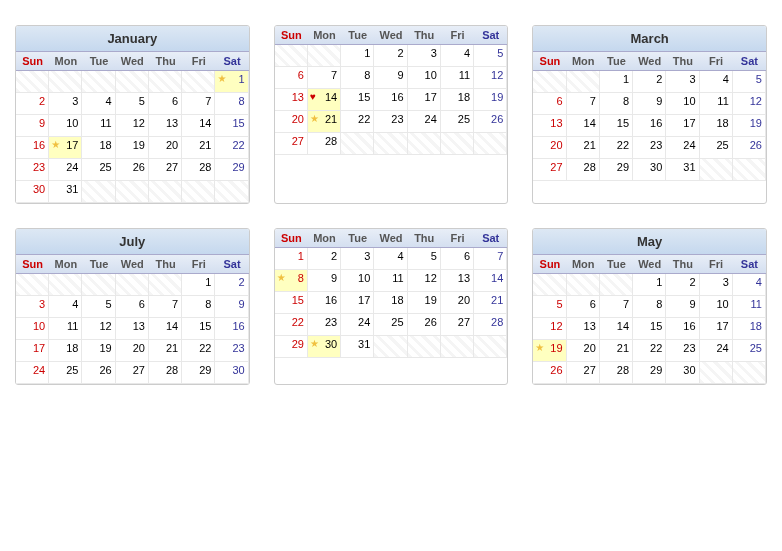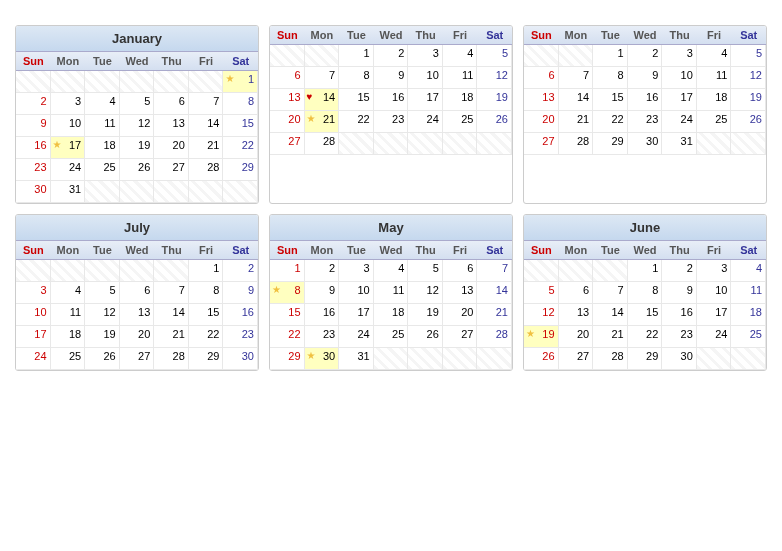--- a/index.html
+++ b/index.html
@@ -12,21 +12,21 @@
     h1 {
       text-align: center;
       font-size: 32px;
       font-weight: bold;
       color: #333;
       margin-bottom: 10px;
     }
     .calendar-grid {
       display: grid;
       grid-template-columns: repeat(3, 1fr);
-      gap: 10px;
+      gap: 24px;
       padding: 5px;
     }
     .month {
       border: 1px solid #ccc;
       border-radius: 3px;
       overflow: hidden;
     }
     .month-header {
       background: linear-gradient(to bottom, #dde8f4, #c5d8ee);
       text-align: center;
@@ -198,20 +198,21 @@
         <div class="day-cell sun-col">27</div>
         <div class="day-cell">28</div>
         <div class="day-cell empty"></div>
         <div class="day-cell empty"></div>
         <div class="day-cell empty"></div>
         <div class="day-cell empty"></div>
         <div class="day-cell empty"></div>
       </div>
     </div>
     <div class="month">
+      <div class="month-header">March</div>
       <div class="day-headers">
         <div class="day-header sun">Sun</div>
         <div class="day-header">Mon</div>
         <div class="day-header">Tue</div>
         <div class="day-header">Wed</div>
         <div class="day-header">Thu</div>
         <div class="day-header">Fri</div>
         <div class="day-header sat">Sat</div>
       </div>
       <div class="days-grid">
@@ -295,21 +296,20 @@
         <div class="day-cell sun-col">24</div>
         <div class="day-cell">25</div>
         <div class="day-cell">26</div>
         <div class="day-cell">27</div>
         <div class="day-cell">28</div>
         <div class="day-cell">29</div>
         <div class="day-cell sat-col">30</div>
       </div>
     </div>
     <div class="month">
-      <div class="month-header">May</div>
       <div class="day-headers">
         <div class="day-header sun">Sun</div>
         <div class="day-header">Mon</div>
         <div class="day-header">Tue</div>
         <div class="day-header">Wed</div>
         <div class="day-header">Thu</div>
         <div class="day-header">Fri</div>
         <div class="day-header sat">Sat</div>
       </div>
       <div class="days-grid">
@@ -344,21 +344,21 @@
         <div class="day-cell sun-col">29</div>
         <div class="day-cell highlighted"><span class="star">★</span>30</div>
         <div class="day-cell">31</div>
         <div class="day-cell empty"></div>
         <div class="day-cell empty"></div>
         <div class="day-cell empty"></div>
         <div class="day-cell empty"></div>
       </div>
     </div>
     <div class="month">
-      <div class="month-header">June</div>
+      <div class="month-header">May</div>
       <div class="day-headers">
         <div class="day-header sun">Sun</div>
         <div class="day-header">Mon</div>
         <div class="day-header">Tue</div>
         <div class="day-header">Wed</div>
         <div class="day-header">Thu</div>
         <div class="day-header">Fri</div>
         <div class="day-header sat">Sat</div>
       </div>
       <div class="days-grid">

